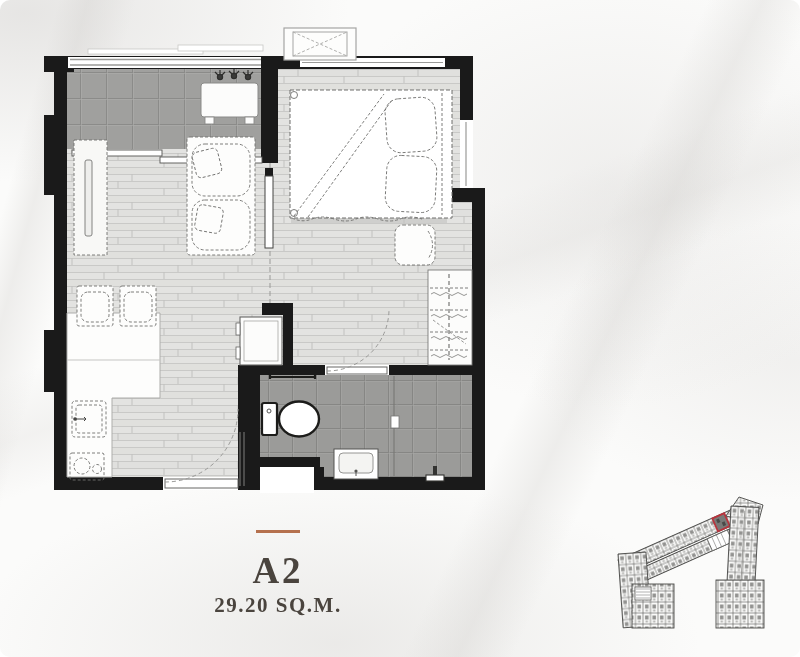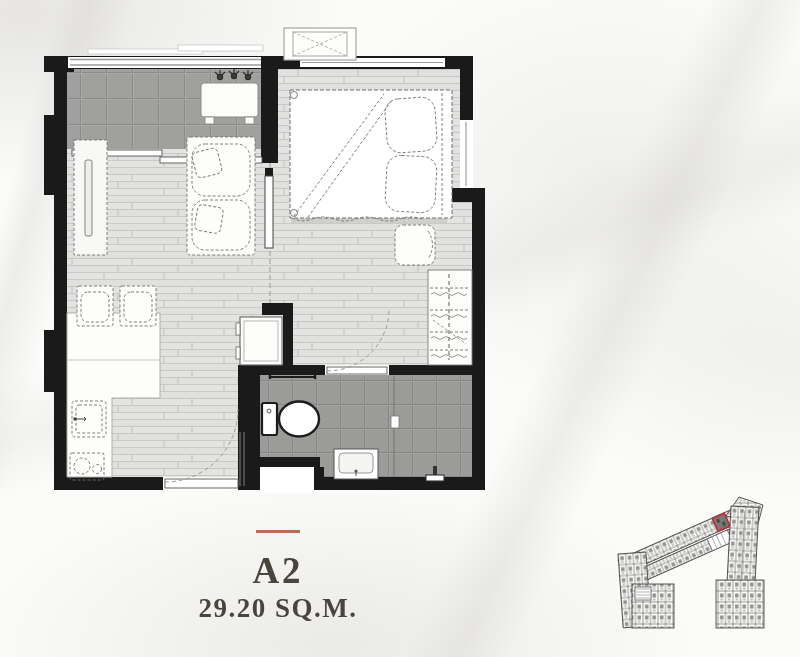--- a/index.html
+++ b/index.html
@@ -13,27 +13,28 @@
     font-family:"Liberation Serif","DejaVu Serif",serif;
     background-color:var(--background);
     background-image:
       radial-gradient(500px 260px at 3% 2%, rgba(205,203,201,.45), transparent 65%),
       linear-gradient(115deg, transparent 64%, rgba(206,204,201,.30) 69%, transparent 74%),
       linear-gradient(105deg, transparent 6%, rgba(209,207,204,.32) 9%, transparent 14%),
       radial-gradient(420px 320px at 76% 28%, rgba(212,210,208,.30), transparent 70%),
       linear-gradient(160deg, transparent 40%, rgba(210,208,205,.22) 47%, transparent 53%),
       radial-gradient(520px 240px at 42% 98%, rgba(208,206,203,.38), transparent 70%),
       radial-gradient(380px 200px at 99% 55%, rgba(214,212,210,.28), transparent 70%);
+    border-radius: 10px;
   }
   .plan-svg{position:absolute; left:28px; top:20px;}
   .keyplan-svg{position:absolute; left:598px; top:492px; opacity:.92;}
   .caption{position:absolute; left:158px; top:530px; width:240px; text-align:center; color:var(--text);}
   .caption .divider{display:inline-block; width:44px; height:3px; background:var(--accent); margin-bottom:14px;}
   .caption .unit-code{font-size:37px; font-weight:bold; letter-spacing:3px; line-height:1.1;}
-  .caption .unit-area{font-size:27px; font-weight:bold; letter-spacing:1.5px; line-height:1.25;}
+  .caption .unit-area{font-size:21px; font-weight:bold; letter-spacing:1.5px; line-height:1.25;}
   .dash{fill:none; stroke:#6f6f6d; stroke-width:.9; stroke-dasharray:3 2;}
   .dashf{fill:#fdfdfc; stroke:#6f6f6d; stroke-width:.9; stroke-dasharray:3 2;}
 </style>
 </head>
 <body>
 
 <div class="stage">
 
   <svg class="plan-svg" width="470" height="495" viewBox="0 0 470 495">
     <defs>

